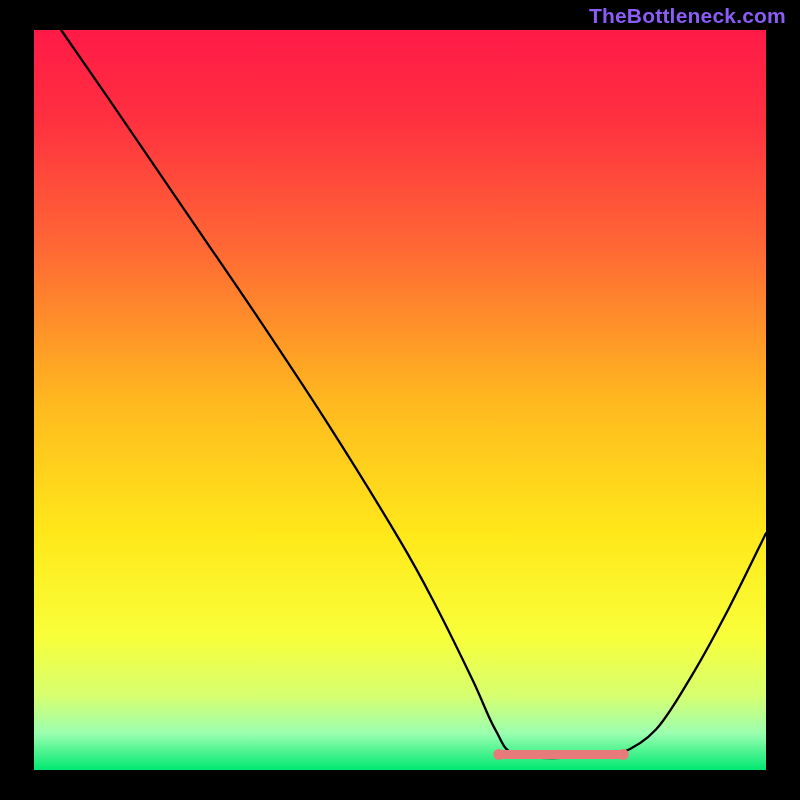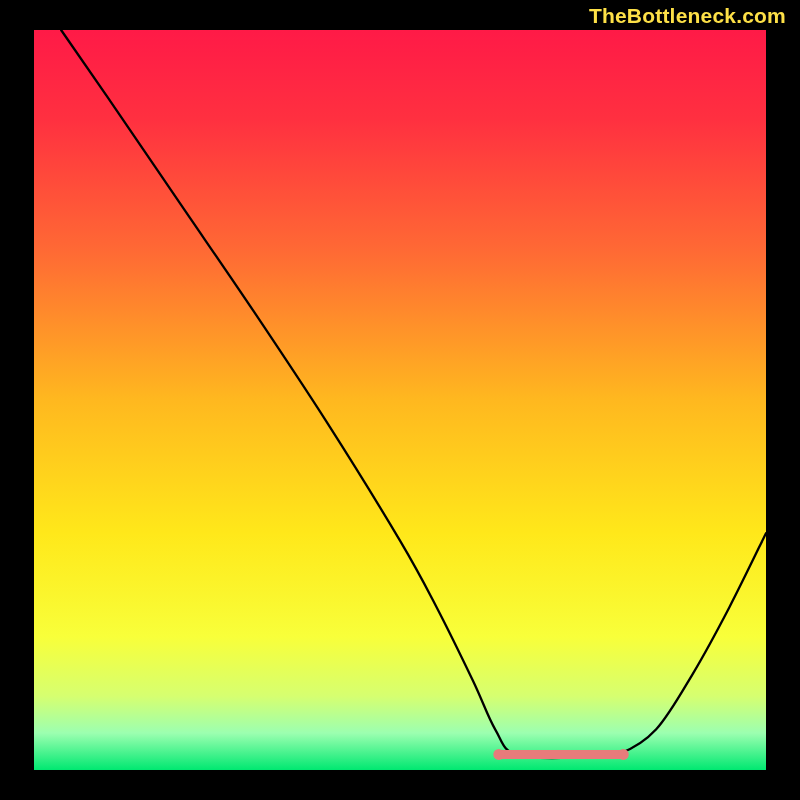--- a/index.html
+++ b/index.html
@@ -15,21 +15,21 @@
     width: 800px;
     height: 800px;
   }
   .watermark {
     position: absolute;
     top: 4px;
     right: 14px;
     font-family: Arial, Helvetica, sans-serif;
     font-size: 21px;
     font-weight: bold;
-    color: #fde047;
+    color: #8b5cf6;
     letter-spacing: 0.2px;
     text-align: right;
   }
   svg.plot {
     position: absolute;
     left: 0;
     top: 0;
   }
 </style>
 </head>

